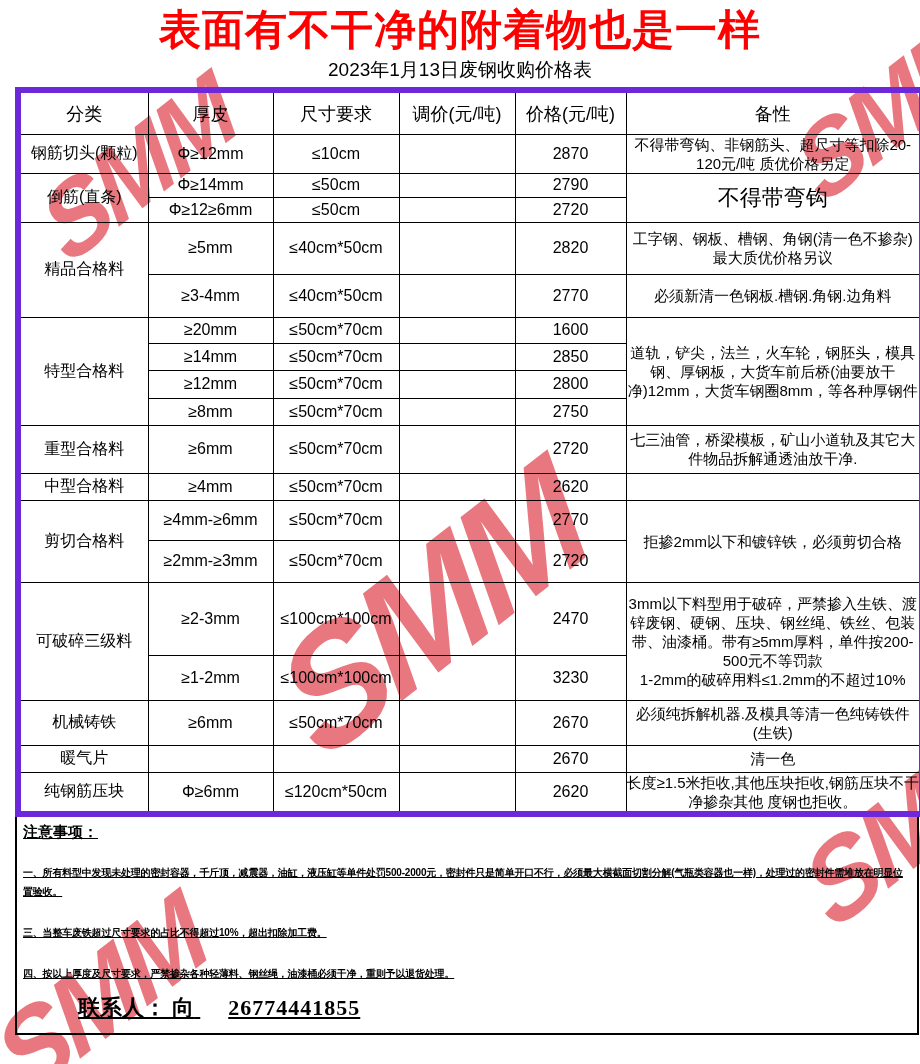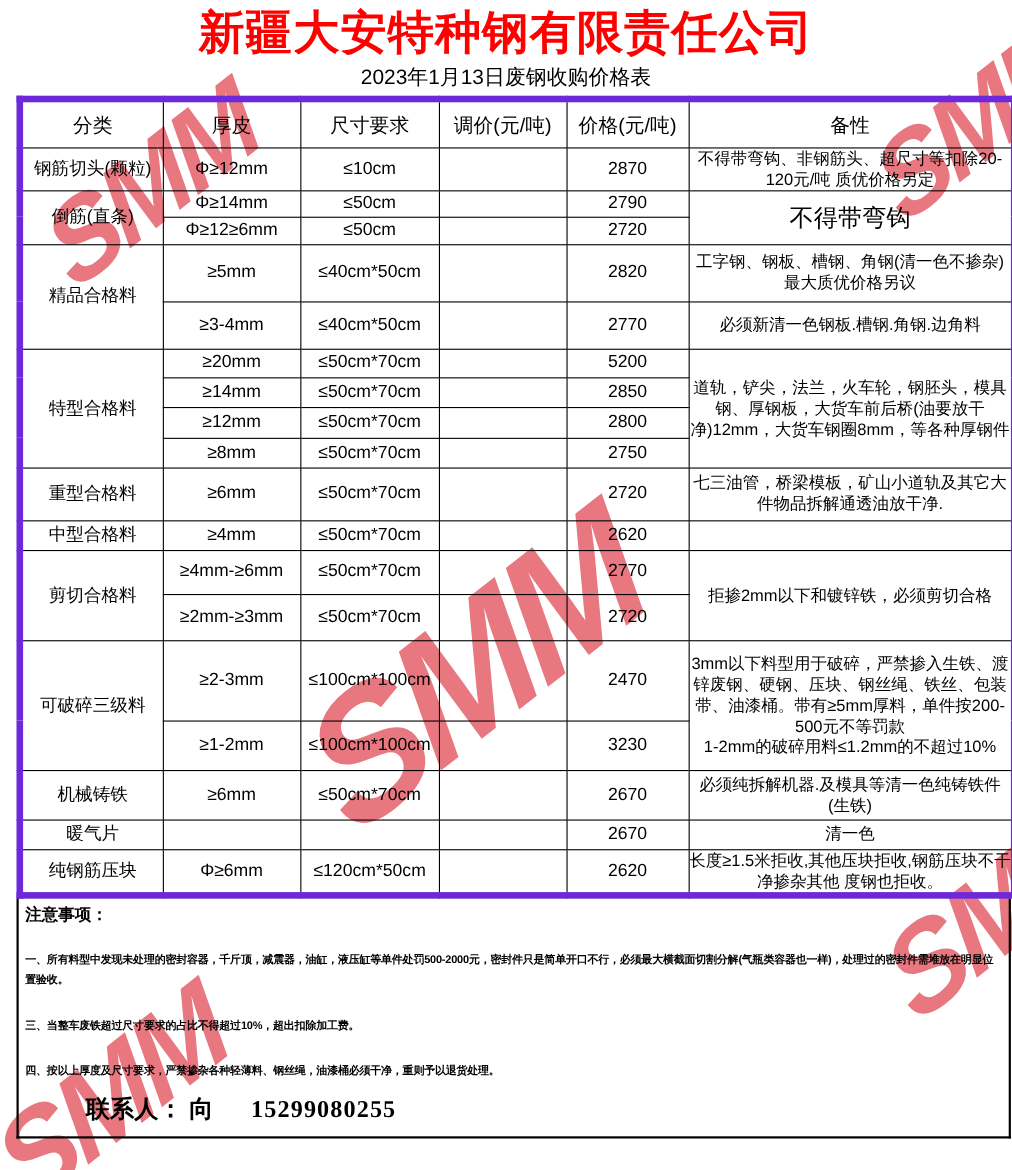--- a/index.html
+++ b/index.html
@@ -29,39 +29,39 @@
   table.price th{font-size:18px;font-weight:normal;text-align:center;vertical-align:middle;}
   td.c{font-size:16px;text-align:center;vertical-align:middle;}
   td.remark{font-size:15px;text-align:center;vertical-align:middle;
             padding:1px 2px 1px 4px;line-height:19px;white-space:pre-line;}
   td.remark-center{font-size:22px;text-align:center;vertical-align:middle;line-height:19px;}
 
   .col-cat{width:130px;}.col-th{width:125px;}.col-size{width:126px;}
   .col-adj{width:116px;}.col-price{width:111px;}.col-rem{width:296px;}
 
   .notes{margin-left:15px;width:904px;box-sizing:border-box;border:2px solid #000;
-         border-top:none;padding:5px 8px 10px 6px;font-family:"Liberation Sans",sans-serif;}
+         border-top:none;padding:5px 8px 10px 6px;font-family:"Liberation Sans",sans-serif;text-decoration:underline;}
   .notes-heading{font-size:15px;font-weight:bold;line-height:19px;}
   .notes p{margin:22px 0 0 0;font-size:10px;font-weight:bold;line-height:19px;letter-spacing:-0.2px;}
   .contact{margin:10px 0 0 55px;font-size:22px;font-weight:bold;}
   .contact .phone{font-family:"Liberation Serif",serif;font-weight:bold;margin-left:28px;letter-spacing:1px;}
 </style>
 </head>
 <body>
 
 <div class="page">
 
   <div class="wm wm1">SMM</div>
   <div class="wm wm2">SMM</div>
   <div class="wm wm3">SMM</div>
   <div class="wm wm4">SMM</div>
   <div class="wm wm5">SMM</div>
 
   <div class="content">
-    <h1 class="title">新疆大安特种钢有限责任公司</h1>
+    <h1 class="title">表面有不干净的附着物也是一样</h1>
     <div class="subtitle">2023年1月13日废钢收购价格表</div>
 
     <table class="price">
       <colgroup>
         <col class="col-cat">
           <col class="col-th">
           <col class="col-size">
         <col class="col-adj">
           <col class="col-price">
           <col class="col-rem">
@@ -114,21 +114,21 @@
           <td class="c"></td>
           <td class="c">2770</td>
           <td class="remark">必须新清一色钢板.槽钢.角钢.边角料</td>
         </tr>
 
         <tr style="height:26px">
           <td class="c" rowspan="4">特型合格料</td>
           <td class="c">≥20mm</td>
           <td class="c">≤50cm*70cm</td>
           <td class="c"></td>
-          <td class="c">5200</td>
+          <td class="c">1600</td>
           <td class="remark" rowspan="4">道轨，铲尖，法兰，火车轮，钢胚头，模具钢、厚钢板，大货车前后桥(油要放干净)12mm，大货车钢圈8mm，等各种厚钢件</td>
         </tr>
         <tr style="height:27px">
           <td class="c">≥14mm</td>
           <td class="c">≤50cm*70cm</td>
           <td class="c"></td>
           <td class="c">2850</td>
         </tr>
         <tr style="height:28px">
           <td class="c">≥12mm</td>
@@ -218,17 +218,17 @@
       </tbody>
     </table>
 
     <div class="notes">
       <div class="notes-heading">注意事项：</div>
       <p>一、所有料型中发现未处理的密封容器，千斤顶，减震器，油缸，液压缸等单件处罚500-2000元，密封件只是简单开口不行，必须最大横截面切割分解(气瓶类容器也一样)，处理过的密封件需堆放在明显位置验收。</p>
       <p>三、当整车废铁超过尺寸要求的占比不得超过10%，超出扣除加工费。</p>
       <p>四、按以上厚度及尺寸要求，严禁掺杂各种轻薄料、钢丝绳，油漆桶必须干净，重则予以退货处理。</p>
       <div class="contact">
         <span>联系人： 向</span>
-        <span class="phone">15299080255</span>
+        <span class="phone">26774441855</span>
       </div>
     </div>
   </div>
 </div>
 
 </body></html>

